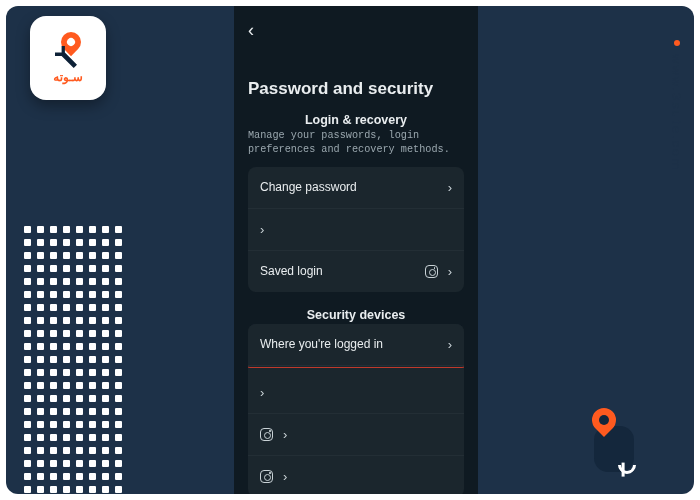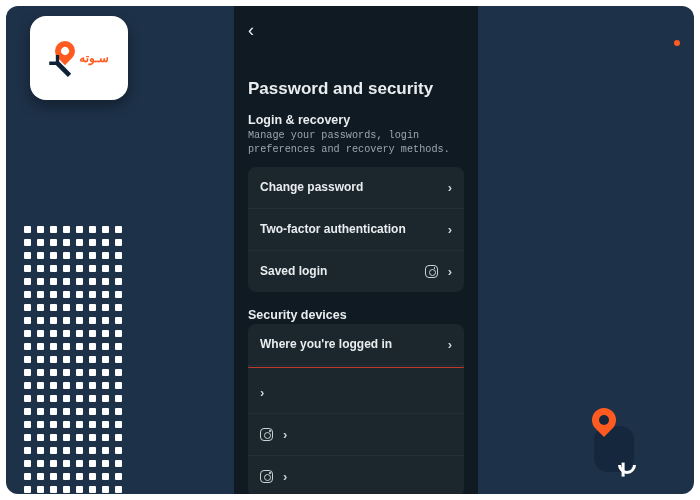--- a/index.html
+++ b/index.html
@@ -13,25 +13,25 @@
   }
   .frame {
     position: absolute; left: 6px; top: 6px; right: 6px; bottom: 6px;
     background: #1d3148;
     border-radius: 12px;
     overflow: hidden;
   }
   
   .logo-card {
     position: absolute; left: 24px; top: 10px;
-    width: 98px; height: 84px;
+    width: 76px; height: 84px;
     background: #fff;
     border-radius: 16px;
     box-shadow: 0 6px 14px rgba(0,0,0,.35);
-    display: flex; flex-direction: row; align-items: center; justify-content: center;
+    display: flex; flex-direction: column; align-items: center; justify-content: center;
     gap: 4px;
   }
   .logo-pin {
     width: 26px; height: 34px; position: relative;
   }
   .logo-pin .pin {
     position:absolute; left:6px; top:0;
     width:20px; height:20px; background:#ff5a1f;
     border-radius:50% 50% 50% 0; transform: rotate(-45deg);
   }
@@ -84,23 +84,23 @@
   }
   .corner-logo .wrench::after{content:"";position:absolute;left:5px;top:5px;width:3px;height:14px;background:#fff;transform:rotate(-45deg);}
   
   .phone {
     position:absolute; left:228px; top:0; width:244px; height:488px;
     background:#0f1a22; color:#e9edef;
     padding:14px 14px 10px; overflow:hidden;
   }
   .back { font-size:18px; color:#e9edef; display:inline-block; margin-bottom:6px; cursor:pointer;}
   .title { font-size:17px; font-weight:700; margin-bottom:14px;margin-top:32px; }
-  .section-title{ font-size:12.5px; font-weight:700; margin-bottom:2px;}
+  .section-title{ font-size:12.5px; font-weight:700; margin-bottom:2px;text-align:center;}
   .section-desc{ font-size:10.2px; color:#9aa7ae; line-height:1.35; margin-bottom:10px;font-family:Liberation Mono, monospace;}
-  .card-group{ background:#1b262d; border-radius:8px; overflow:hidden; margin-bottom:16px;font-weight:bold;}
+  .card-group{ background:#1b262d; border-radius:8px; overflow:hidden; margin-bottom:16px;}
   .row{
     display:flex; align-items:center; justify-content:space-between;
     padding:13px 12px; font-size:12px; cursor:pointer;
     border-bottom:1px solid rgba(255,255,255,.04);
   }
   .row:last-child{border-bottom:none;}
   .row .label{flex:1;}
   .row .icons{display:flex; align-items:center; gap:10px; color:#c9d2d6;}
   .ig{ width:13px;height:13px;border:1.5px solid #c9d2d6;border-radius:4px;position:relative;}
   .ig::before{content:"";position:absolute;left:3px;top:3px;width:5px;height:5px;border:1.2px solid #c9d2d6;border-radius:50%;}
@@ -308,21 +308,20 @@
     <div class="section-title">Login &amp; recovery</div>
     <div class="section-desc">Manage your passwords, login preferences and recovery methods.</div>
     <div class="card-group">
       <div class="row">
         <span class="label">Change password</span>
         <span class="icons">
             <span class="chev">›</span>
           </span>
       </div>
       <div class="row">
-        <span class="label">Two-factor authentication</span>
         <span class="icons">
             <span class="chev">›</span>
           </span>
       </div>
       <div class="row">
         <span class="label">Saved login</span>
         <span class="icons">
             <span class="ig"></span>
             <span class="chev">›</span>
           </span>

